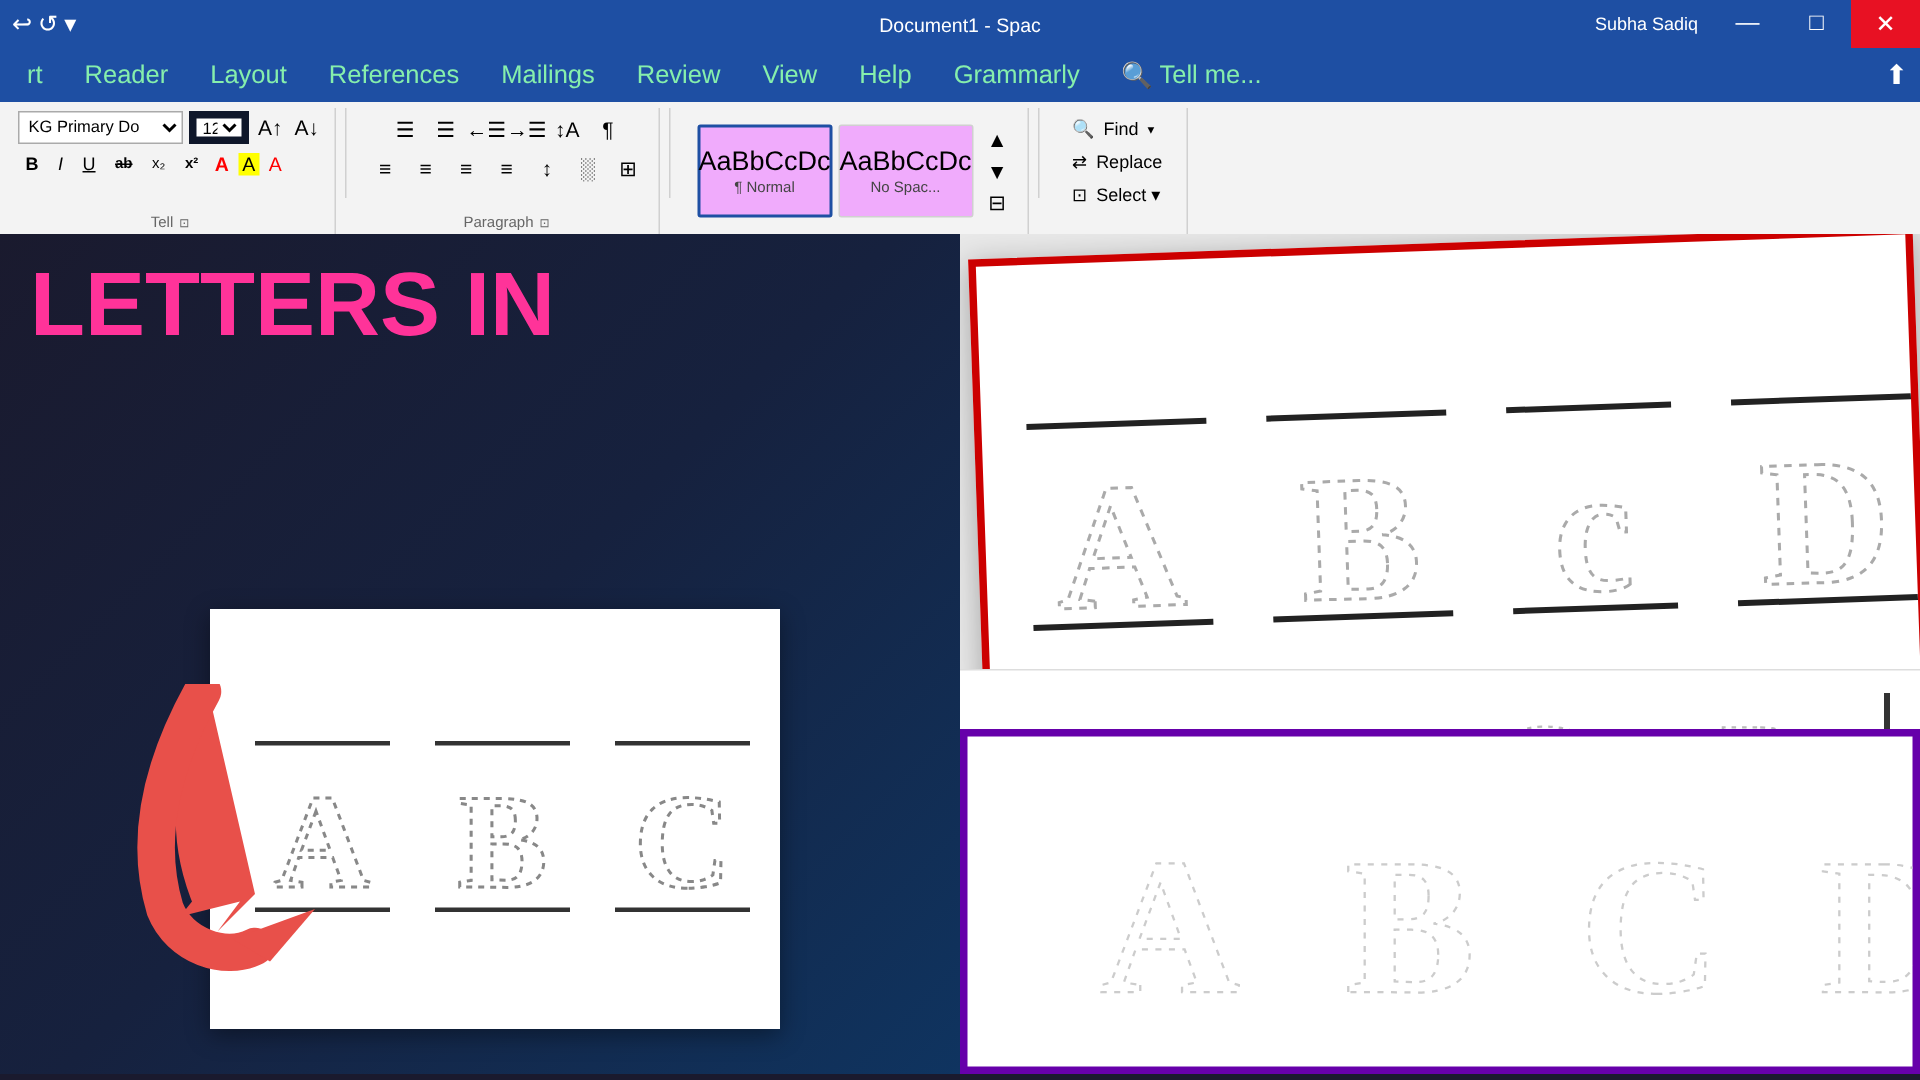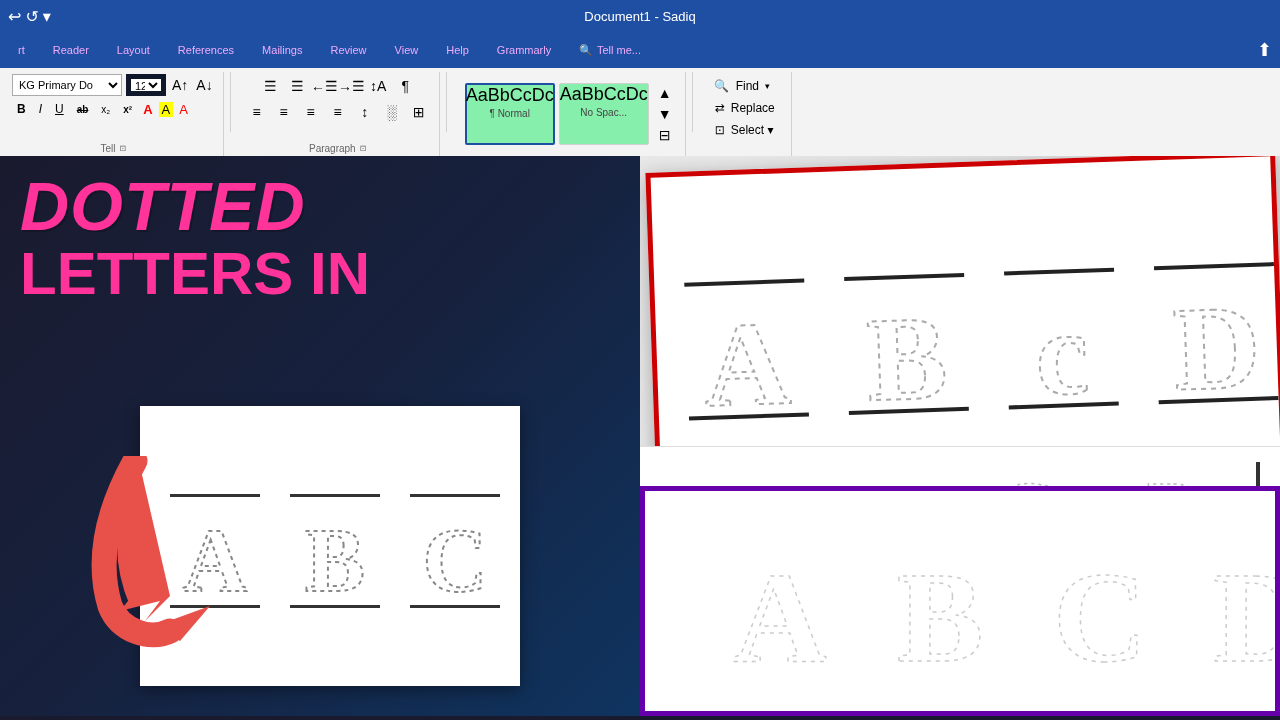--- a/index.html
+++ b/index.html
@@ -58,22 +58,22 @@
       align-items: center;
       height: 36px;
       background: #1e4fa3;
       padding-left: 4px;
     }
     .ribbon-tab {
       padding: 0 14px;
       height: 36px;
       display: flex;
       align-items: center;
-      color: #f0abfc;
-      font-size: 11px;
+      color: #86efac;
+      font-size: 17px;
       cursor: pointer;
     }
     .ribbon-content {
       background: #f3f3f3;
       height: 88px;
       display: flex;
       align-items: stretch;
       padding: 4px 4px 0;
       gap: 2px;
     }
@@ -133,24 +133,25 @@
     .style-gallery {
       display: flex;
       align-items: center;
       gap: 4px;
       padding: 4px;
     }
     .style-item {
       width: 90px;
       height: 62px;
       border: 1px solid #d0d0d0;
-      background: #86efac;
+      background: #f0abfc;
       display: flex;
       flex-direction: column;
       align-items: center;
+      justify-content: center;
       cursor: pointer;
       border-radius: 2px;
     }
     .style-item:first-child { border: 2px solid #1e4fa3; }
     .style-item-text { font-size: 18px; }
     .style-item-label { font-size: 10px; color: #444; margin-top: 2px; }
     .editing-btn {
       display: flex;
       align-items: center;
       gap: 6px;
@@ -246,21 +247,27 @@
   </style>
 </head>
 <body>
 
 <div class="title-bar">
   <div class="undo-redo">
     <span>↩</span>
     <span>↺</span>
     <span>▾</span>
   </div>
-  <span>Document1 - Sadiq</span>
+  <span>Document1 - Spac</span>
+  <div class="title-bar-controls">
+    <span style="color:white;font-size:12px;margin-right:10px;">Subha Sadiq</span>
+    <div class="win-btn">—</div>
+    <div class="win-btn">□</div>
+    <div class="win-btn close">✕</div>
+  </div>
 </div>
 
 <div class="ribbon-tabs">
   <div class="ribbon-tab">rt</div>
   <div class="ribbon-tab">Reader</div>
   <div class="ribbon-tab">Layout</div>
   <div class="ribbon-tab">References</div>
   <div class="ribbon-tab">Mailings</div>
   <div class="ribbon-tab">Review</div>
   <div class="ribbon-tab">View</div>
@@ -372,21 +379,20 @@
       </div>
     </div>
   </div>
 </div>
 
 <div class="main-area">
 
   <div class="left-thumbnail">
 
     <div style="position:absolute;top:15px;left:20px;z-index:10;">
-      <div style="font-size:68px;font-weight:900;color:#ff3399;font-style:italic;line-height:1.05;text-transform:uppercase;letter-spacing:1px;text-shadow:2px 2px 0 rgba(0,0,0,0.2);">DOTTED</div>
       <div style="font-size:60px;font-weight:900;color:#ff3399;line-height:1.05;text-transform:uppercase;">LETTERS IN</div>
     </div>
 
     <div class="mini-word-doc">
       <div class="mini-doc-content">
 
         <div style="display:flex;flex-direction:column;align-items:center;">
           <div style="width:90px;height:3px;background:#333;margin-bottom:4px;"></div>
           <svg width="90" height="100" viewBox="0 0 90 100">
             <text x="45" y="90" text-anchor="middle" font-size="90" font-family="serif" font-weight="bold" fill="none" stroke="#888" stroke-width="2" stroke-dasharray="4,4">A</text>

